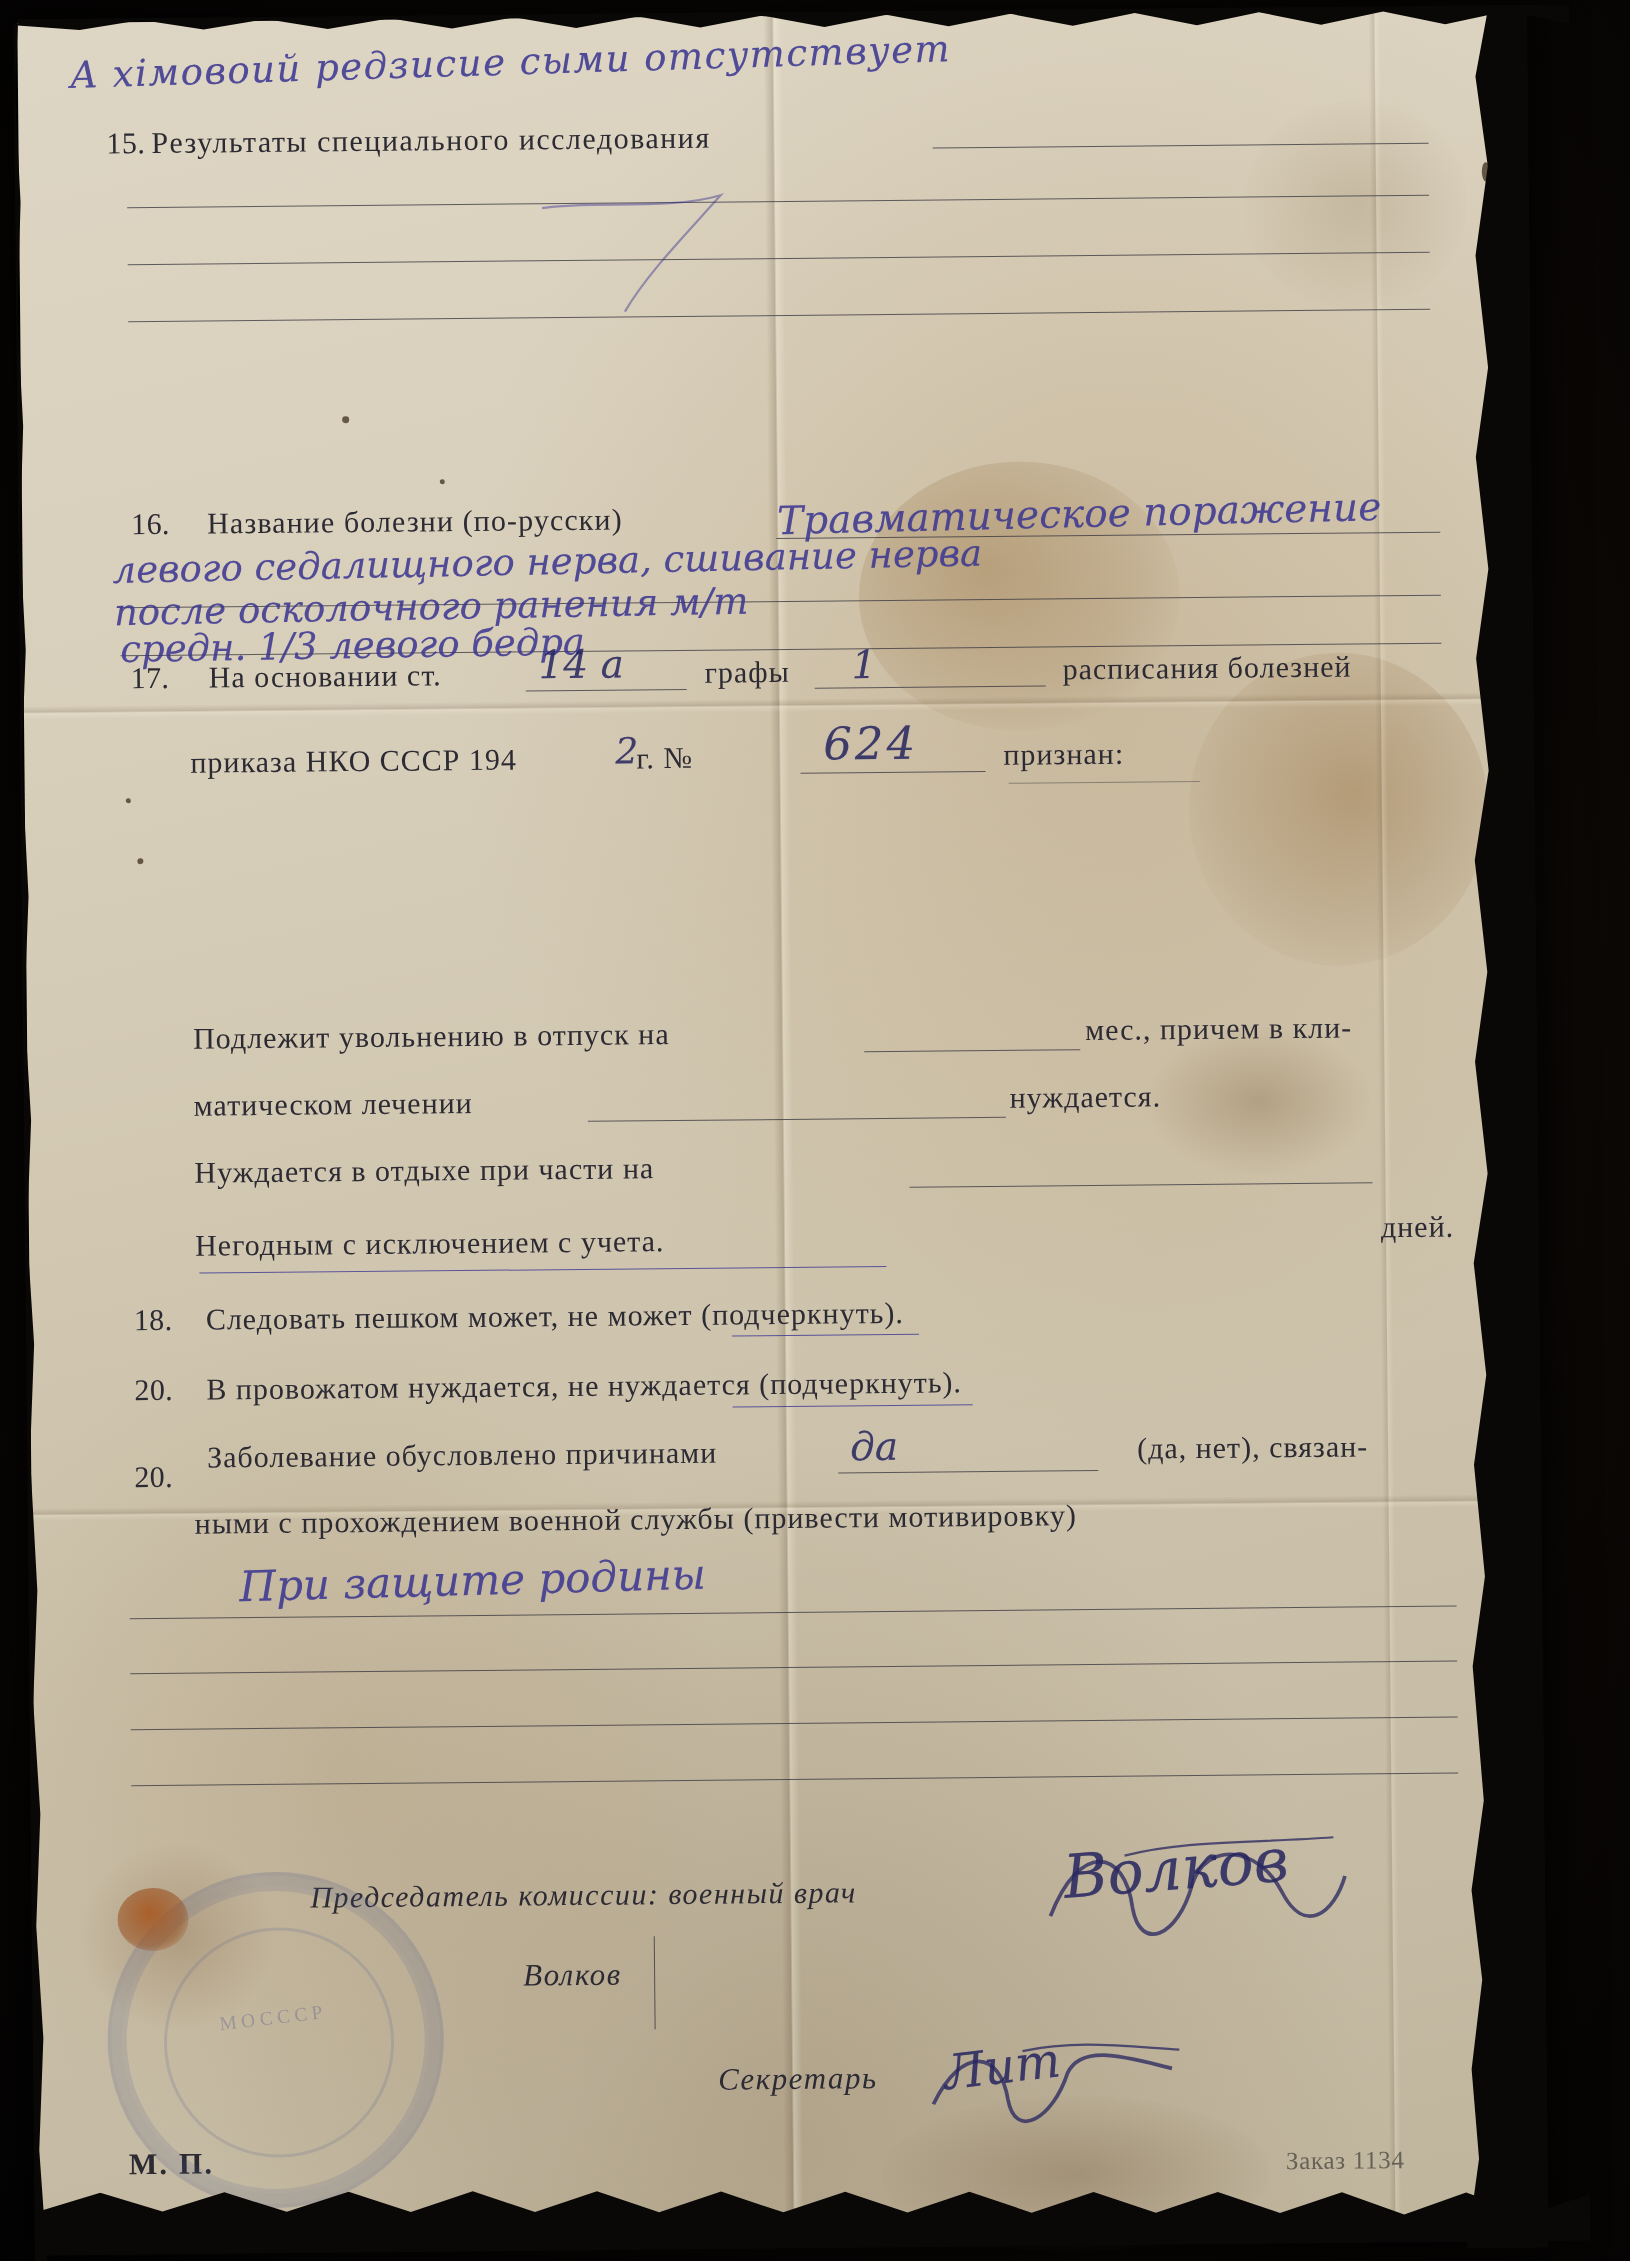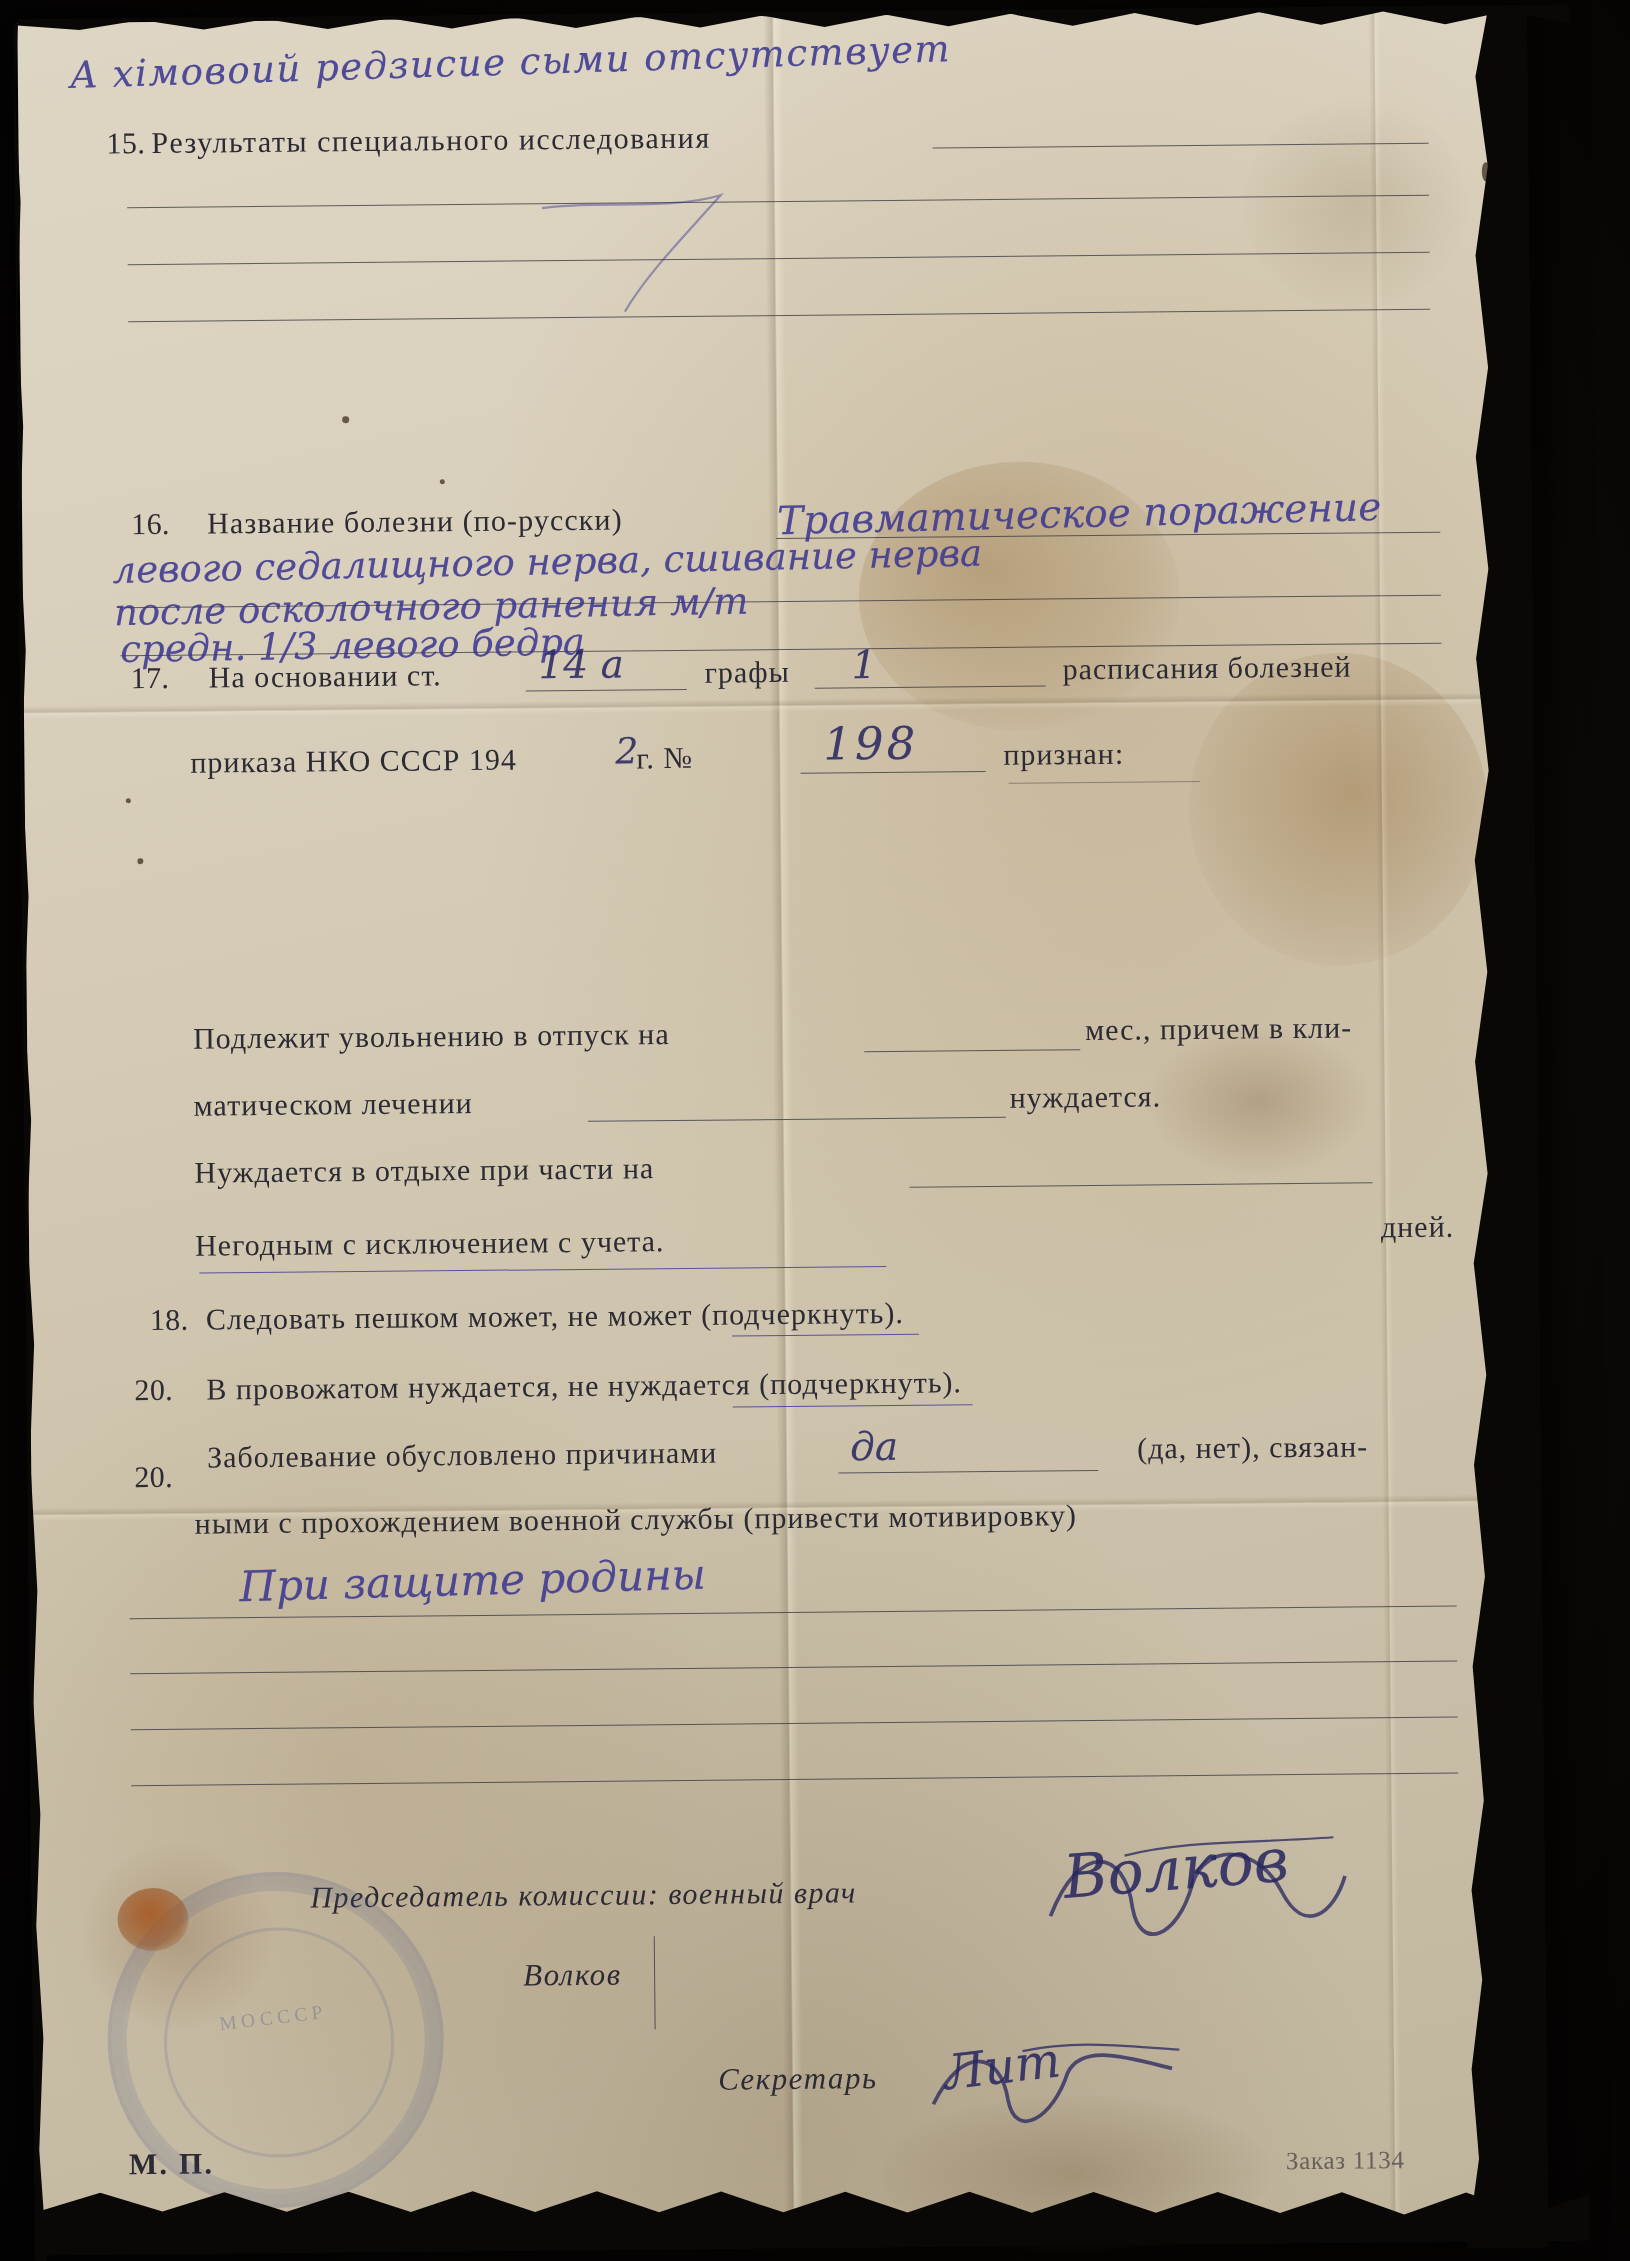--- a/index.html
+++ b/index.html
@@ -259,41 +259,41 @@
 
     <div class="printed" style="left:681px; top:639px; font-size:30px;">графы</div>
     <div class="hand dark" style="left:828px; top:627px; font-size:39px;">1</div>
     <div class="dotline" style="left:791px; top:672px; width:231px;"></div>
 
     <div class="printed" style="left:1039px; top:639px; font-size:30px;">расписания болезней</div>
 
     <div class="printed" style="left:166px; top:724px; font-size:30px;">приказа НКО СССР 194</div>
     <div class="hand dark" style="left:591px; top:713px; font-size:36px;">2</div>
     <div class="printed" style="left:612px; top:724px; font-size:30px;">г. №</div>
-    <div class="hand dark" style="left:799px; top:702px; font-size:45px; letter-spacing:3px;">198</div>
+    <div class="hand dark" style="left:799px; top:702px; font-size:45px; letter-spacing:3px;">624</div>
     <div class="dotline" style="left:776px; top:757px; width:185px;"></div>
     <div class="printed" style="left:979px; top:724px; font-size:30px;">признан:</div>
     <div class="dotline" style="left:984px; top:769px; width:191px; opacity:.45;"></div>
 
     <div class="printed" style="left:166px; top:1000px; font-size:30px;">Подлежит увольнению в отпуск на</div>
     <div class="dotline" style="left:837px; top:1036px; width:216px;"></div>
     <div class="printed" style="left:1058px; top:1000px; font-size:30px;">мес.,  причем в кли-</div>
 
     <div class="printed" style="left:166px; top:1067px; font-size:30px;">матическом лечении</div>
     <div class="dotline" style="left:560px; top:1103px; width:418px;"></div>
     <div class="printed" style="left:982px; top:1067px; font-size:30px;">нуждается.</div>
 
     <div class="printed" style="left:166px; top:1134px; font-size:30px;">Нуждается в отдыхе  при части  на</div>
     <div class="dotline" style="left:881px; top:1172px; width:463px;"></div>
     <div class="printed" style="left:1352px; top:1200px; font-size:30px;">дней.</div>
 
     <div class="printed" style="left:166px; top:1207px; font-size:30px;">Негодным с исключением с учета.</div>
     <div class="ul-ink" style="left:170px; top:1251px; width:687px;"></div>
 
-    <div class="printed num" style="left:120px; top:1281px; font-size:30px;">18.</div>
+    <div class="printed num" style="left:104px; top:1281px; font-size:30px;">18.</div>
     <div class="printed" style="left:176px; top:1281px; font-size:30px;">Следовать пешком может, не может (подчеркнуть).</div>
     <div class="ul-ink" style="left:702px; top:1319px; width:187px;"></div>
 
     <div class="printed num" style="left:104px; top:1351px; font-size:30px;">20.</div>
     <div class="printed" style="left:176px; top:1351px; font-size:30px;">В провожатом нуждается, не нуждается (подчеркнуть).</div>
     <div class="ul-ink" style="left:702px; top:1390px; width:240px;"></div>
 
     <div class="printed num" style="left:103px; top:1419px; font-size:30px;margin-top:19px;">20.</div>
     <div class="printed" style="left:176px; top:1419px; font-size:30px;">Заболевание обусловлено причинами</div>
     <div class="hand dark" style="left:819px; top:1409px; font-size:39px;">да</div>

